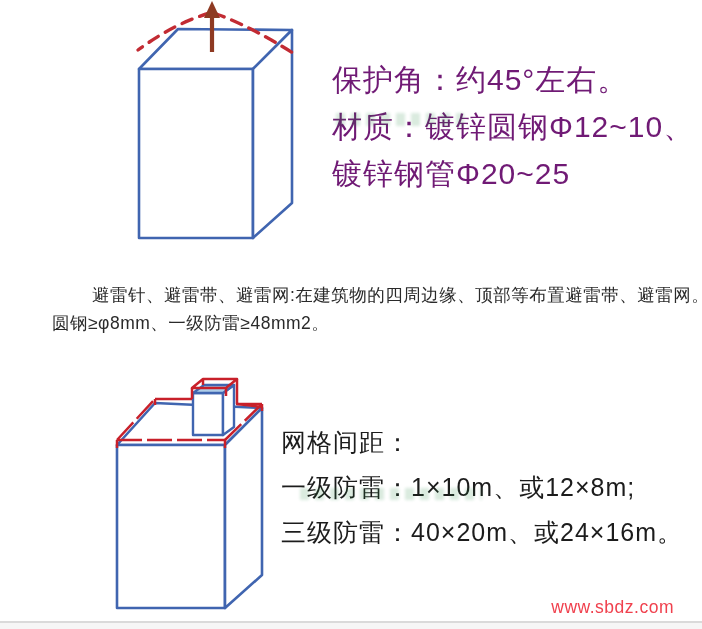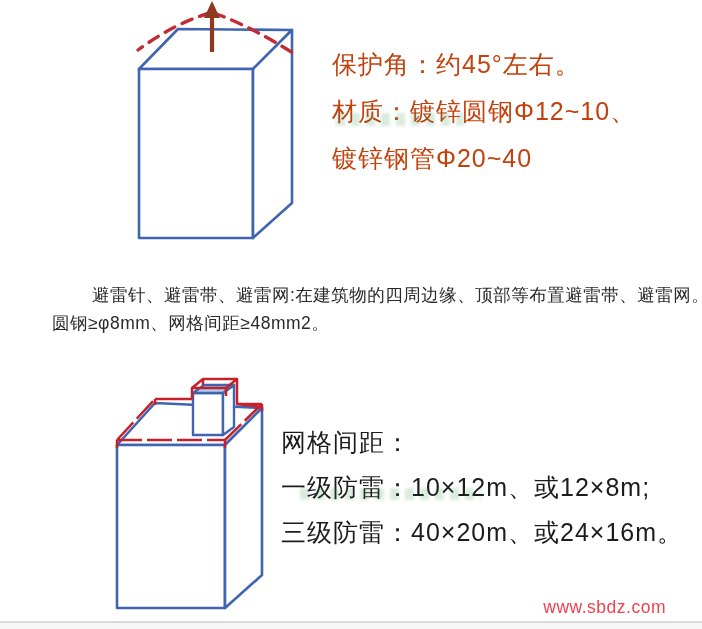--- a/index.html
+++ b/index.html
@@ -3,38 +3,38 @@
 <meta charset="utf-8">
 <style>
   html,body{margin:0;padding:0;}
   body{
     width:702px;height:629px;position:relative;background:#ffffff;
     font-family:"Liberation Sans","DejaVu Sans",sans-serif;
     color:#1f1f1f;overflow:hidden;
   }
   .abs{position:absolute;}
   
-  .rod-notes{left:332px;top:41px;width:368px;font-size:25px;line-height:47px;
-    letter-spacing:1px;color:#c2410c;white-space:nowrap;}
+  .rod-notes{left:332px;top:56px;width:368px;font-size:30px;line-height:47px;
+    letter-spacing:1px;color:#701a75;white-space:nowrap;}
   
   .para-line{white-space:nowrap;font-size:17.5px;color:#2a2a2a;letter-spacing:0.5px;}
   .para-1{left:92px;top:283px;width:608px;overflow:hidden;}
   .para-2{left:52px;top:311px;width:648px;overflow:hidden;}
   
   .grid-notes{left:281px;top:420px;width:420px;font-size:25px;line-height:45px;
     letter-spacing:1px;color:#1c1c1c;white-space:nowrap;}
   
   .green-smudge{opacity:.30;filter:blur(1.5px);pointer-events:none;
     background:repeating-linear-gradient(90deg,rgba(30,130,60,.55) 0 9px,rgba(30,130,60,0) 9px 15px);}
   .smudge-1{left:336px;top:113px;width:128px;height:13px;}
   .smudge-2{left:300px;top:488px;width:182px;height:12px;}
   
   .footer-divider{left:0;top:621px;width:702px;height:2px;background:#dadada;}
   .footer-strip{left:0;top:623px;width:702px;height:6px;background:#f6f6f6;}
-  .watermark{right:36px;top:597px;font-size:17.5px;color:#f0414e;letter-spacing:0.5px;}
+  .watermark{right:28px;top:597px;font-size:17.5px;color:#f0414e;letter-spacing:0.5px;}
   svg{display:block;overflow:visible;}
 </style>
 </head>
 <body>
 
 <svg class="abs" style="left:100px;top:0px" width="200" height="245" viewBox="0 0 200 245">
 
   <g fill="#ffffff" stroke="#4065b0" stroke-width="2.6" stroke-linejoin="round">
     <polygon points="39,69 78,29 192,30 153,69"></polygon>
     <polygon points="39,69 153,69 153,238 39,238"></polygon>
@@ -48,26 +48,26 @@
 
   <g>
     <line x1="112" y1="52" x2="112" y2="12" stroke="#8e3a22" stroke-width="4.2"></line>
     <polygon points="112,1 104,18 120,18" fill="#8e3a22"></polygon>
   </g>
 </svg>
 
 <div class="abs rod-notes">
   <div>保护角：约45°左右。</div>
   <div>材质：镀锌圆钢Φ12~10、</div>
-  <div>镀锌钢管Φ20~40</div>
+  <div>镀锌钢管Φ20~25</div>
 </div>
 <div class="abs green-smudge smudge-1"></div>
 
 <div class="abs para-line para-1">避雷针、避雷带、避雷网:在建筑物的四周边缘、顶部等布置避雷带、避雷网。材质:镀</div>
-<div class="abs para-line para-2">圆钢≥φ8mm、网格间距≥48mm2。</div>
+<div class="abs para-line para-2">圆钢≥φ8mm、一级防雷≥48mm2。</div>
 
 <svg class="abs" style="left:95px;top:360px" width="185" height="258" viewBox="0 0 185 258">
 
   <g fill="#ffffff" stroke="#4065b0" stroke-width="2.6" stroke-linejoin="round">
     <polygon points="22,85 60,43 167,48 130,85"></polygon>
     <polygon points="22,85 130,85 130,248 22,248"></polygon>
     <polygon points="130,85 167,48 167,215 130,248"></polygon>
   </g>
 
   <g stroke="#4065b0" stroke-width="2.4" stroke-linejoin="round">
@@ -93,20 +93,20 @@
     <path d="M97,28 L97,39"></path>
     <path d="M131,28 L131,36"></path>
     <path d="M108,19 L108,25"></path>
     <path d="M142,19 L142,44"></path>
     <path d="M142,44 L167,47"></path>
   </g>
 </svg>
 
 <div class="abs grid-notes">
   <div>网格间距：</div>
-  <div>一级防雷：10×12m、或12×8m;</div>
+  <div>一级防雷：1×10m、或12×8m;</div>
   <div>三级防雷：40×20m、或24×16m。</div>
 </div>
 <div class="abs green-smudge smudge-2"></div>
 
 <div class="abs watermark">www.sbdz.com</div>
 <div class="abs footer-divider"></div>
 <div class="abs footer-strip"></div>
 
 </body></html>

